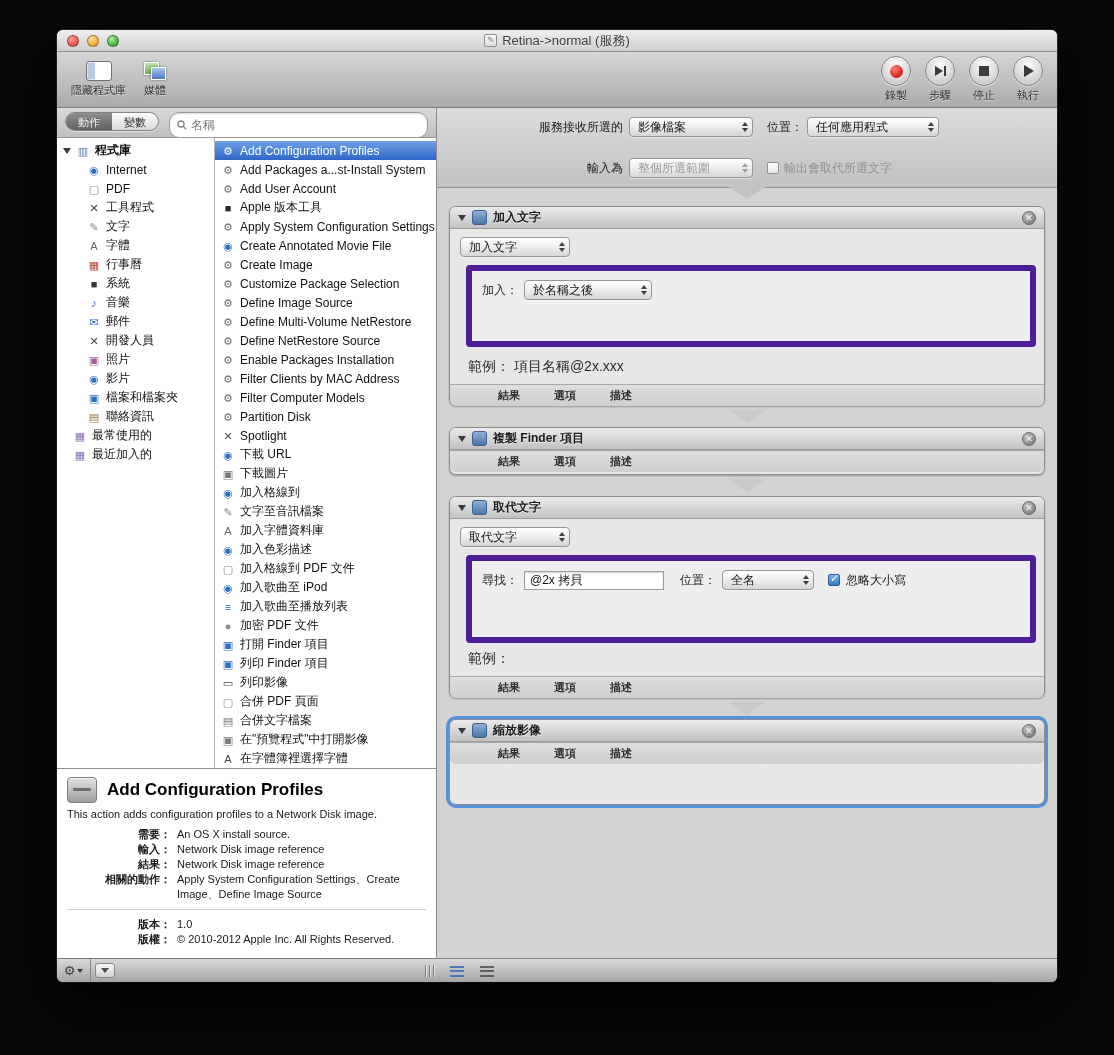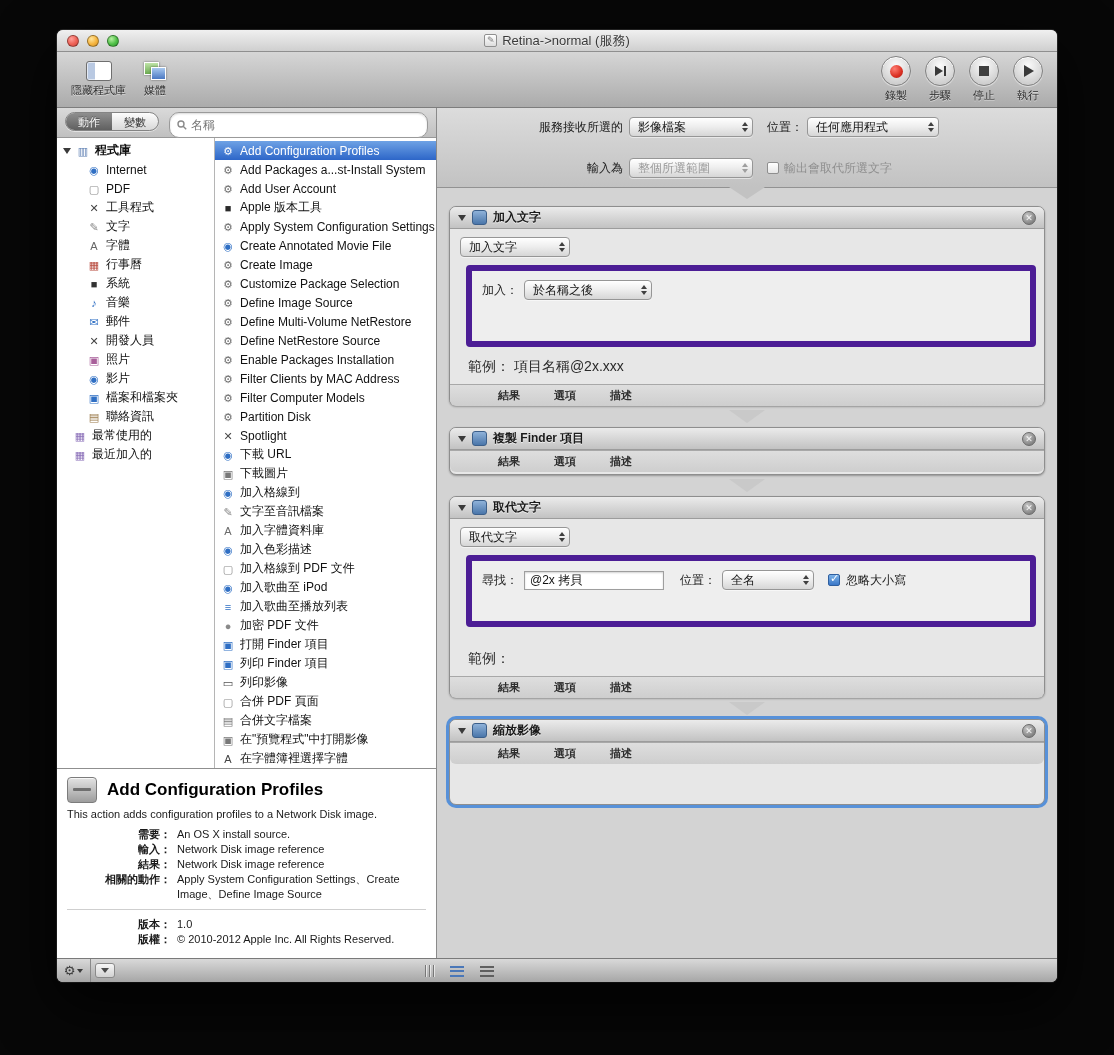--- a/index.html
+++ b/index.html
@@ -579,21 +579,21 @@
           </div>
           <div class="card-body" style="height:157px">
             <span class="popup" style="position:absolute;left:10px;top:8px;width:110px">
               <span>取代文字</span>
               <span class="spacer"></span>
                 <span class="arrows">
                   <i class="up"></i>
                   <i class="dn"></i>
                 </span>
             </span>
-            <div class="well" style="top:36px;height:72px">
+            <div class="well" style="top:36px;height:88px">
               <div class="frow" style="margin:9px 10px 0 10px; gap:6px">
                 <span>尋找：</span>
                 <input class="tfield" style="width: 140px;" value="@2x 拷貝">
                 <span style="margin-left:10px">位置：</span>
                 <span class="popup" style="width:92px">
                   <span>全名</span>
                   <span class="spacer"></span>
                     <span class="arrows">
                       <i class="up"></i>
                       <i class="dn"></i>

